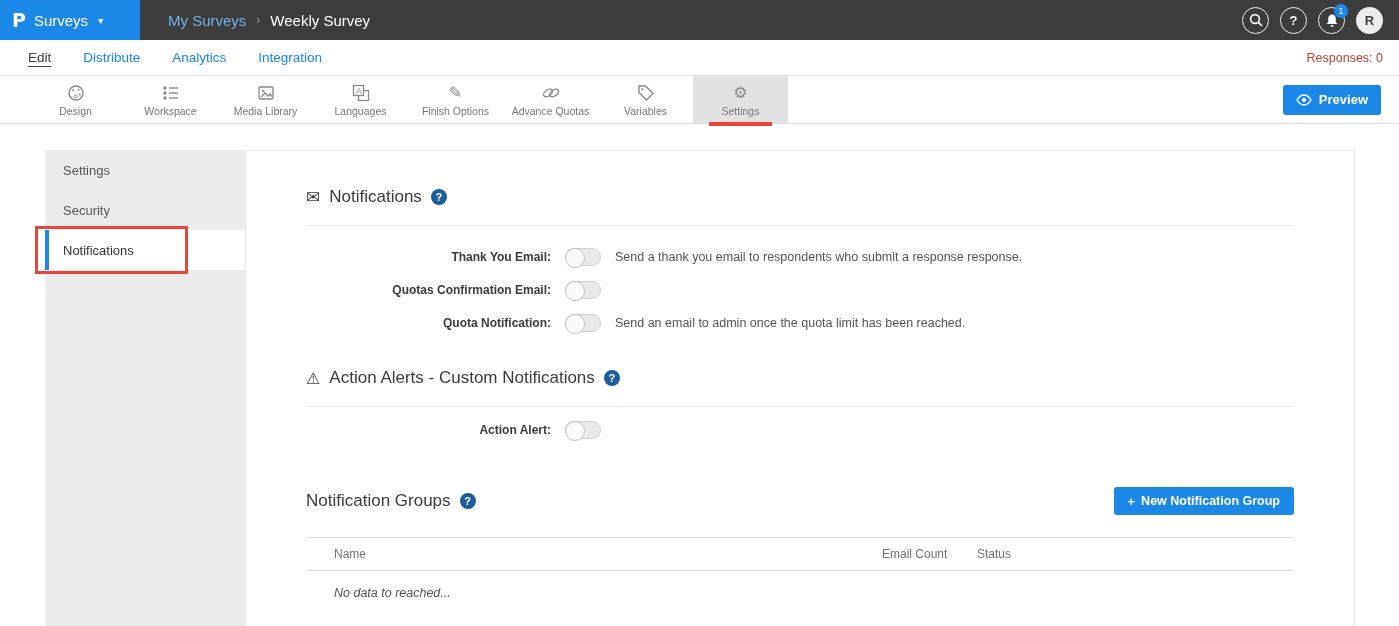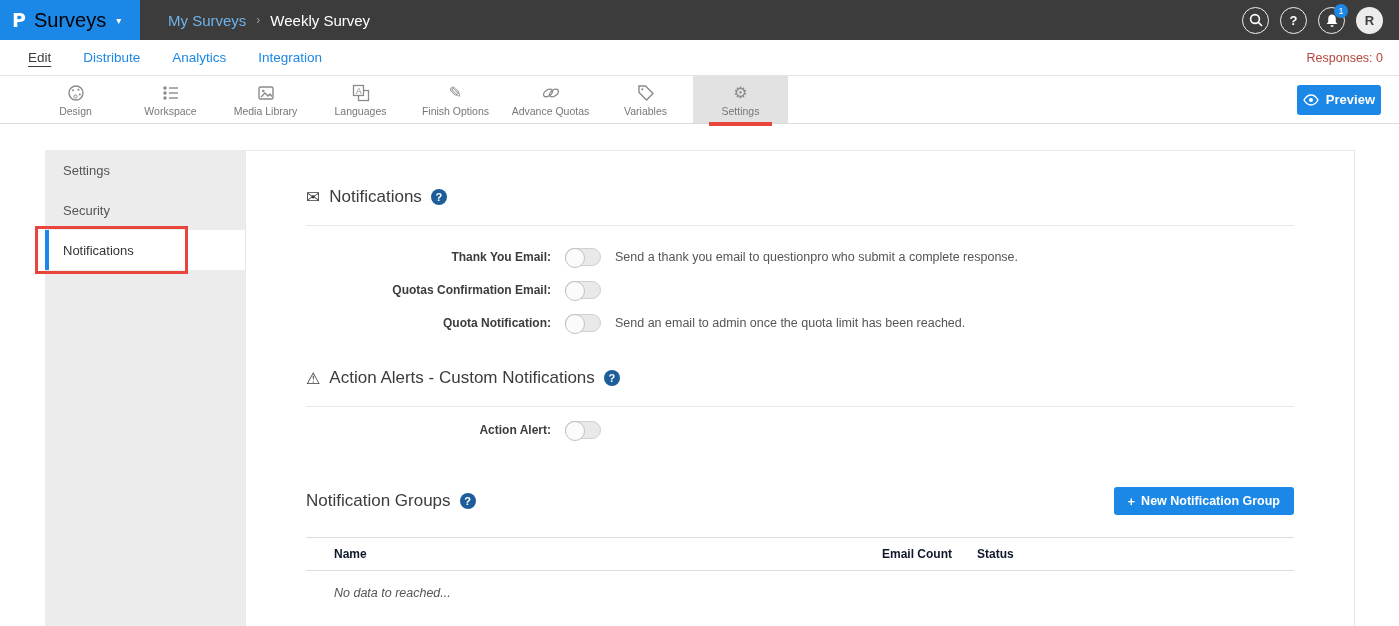--- a/index.html
+++ b/index.html
@@ -3,21 +3,21 @@
 <meta charset="utf-8">
 <style>
   *{box-sizing:border-box;margin:0;padding:0}
   html,body{width:1399px;height:626px;overflow:hidden}
   body{font-family:"Liberation Sans",sans-serif;background:#fff;color:#333}
 
   
   .topbar{height:40px;background:#3c3c3c;display:flex;align-items:center;color:#fff}
   .logo-area{width:140px;height:40px;background:#1b87e6;display:flex;align-items:center;gap:8px;padding:0 12px;cursor:pointer;flex-shrink:0}
   .logo-glyph{font-size:19px;font-weight:bold;color:#fff;font-family:"DejaVu Sans",sans-serif}
-  .product-label{font-size:20px;color:#000000}
+  .product-label{font-size:15px;color:#ffffff}
   .caret{font-size:10px;color:#fff;margin-left:2px}
   .caret::after{content:"\25BE"}
   .breadcrumb{display:flex;align-items:center;gap:10px;margin-left:28px;font-size:15px}
   .bc-parent{color:#6fb1ea;cursor:pointer}
   .bc-sep{color:#9a9a9a;font-size:12px}
   .bc-sep::after{content:"\203A"}
   .bc-current{color:#fff}
   .topbar-right{margin-left:auto;display:flex;align-items:center;gap:11px;padding-right:16px}
   .tb-circle{width:27px;height:27px;border-radius:50%;border:1.5px solid #f0f0f0;display:flex;align-items:center;justify-content:center;cursor:pointer;position:relative}
   .tb-circle .qmark{font-size:13px;font-weight:bold;color:#fff}
@@ -31,21 +31,21 @@
   .responses{margin-left:auto;color:#b8443c;font-size:12.5px}
 
   
   .toolbar{height:48px;border-bottom:1px solid #dcdcdc;display:flex;align-items:stretch;padding-left:28px;background:#fff}
   .tool-item{width:95px;display:flex;flex-direction:column;align-items:center;justify-content:center;gap:2px;color:#777;font-size:10.5px;cursor:pointer;position:relative}
   .tool-item .ticon{height:20px;display:flex;align-items:center;justify-content:center;font-size:16px;color:#8a8a8a;line-height:1}
   .tool-item.active{background:#e2e2e2}
   .red-underline{position:absolute;left:16px;right:16px;bottom:-3px;height:4px;background:#e8463c;z-index:5}
   .toolbar-right{margin-left:auto;display:flex;align-items:center;gap:9px;padding-right:18px}
   .url-input{width:276px;height:30px;border:1px solid #c9c9c9;border-radius:3px;padding:0 9px;font-size:12.5px;color:#555;font-family:"Liberation Sans",sans-serif}
-  .preview-btn{height:30px;background:#1b87e6;color:#fff;border:none;border-radius:3px;padding:0 6px;font-size:13px;font-weight:bold;display:flex;align-items:center;gap:7px;cursor:pointer}
+  .preview-btn{height:30px;background:#1b87e6;color:#fff;border:none;border-radius:3px;padding:0 13px;font-size:13px;font-weight:bold;display:flex;align-items:center;gap:7px;cursor:pointer}
 
   
   .content{display:flex;margin-top:26px;height:476px}
   .sidebar{margin-left:45px;width:200px;background:#ececec;position:relative;flex-shrink:0}
   .side-item{height:40px;display:flex;align-items:center;padding-left:18px;font-size:13px;color:#555;cursor:pointer}
   .side-item.active{background:#fff;color:#333;border-left:4px solid #1b87e6;padding-left:14px}
   .annotation-box{position:absolute;left:-10px;top:76px;width:153px;height:48px;border:3px solid #e8463c;pointer-events:none;z-index:6}
 
   .main-panel{flex:1;margin-right:44px;background:#fff;border:1px solid #e8e8e8;border-bottom:none;padding:34px 60px 0 60px;overflow:hidden}
 
@@ -65,21 +65,21 @@
 
   .action-head{margin-top:34px}
   .action-divider{margin:16px 0 14px}
 
   .groups-head{display:flex;align-items:center;gap:9px;margin-top:48px;height:28px}
   .groups-title{font-size:17px;color:#3c3c3c}
   .new-group-btn{margin-left:auto;background:#1b87e6;color:#fff;border:none;border-radius:3px;height:28px;padding:0 14px;font-size:12.5px;font-weight:bold;display:flex;align-items:center;gap:6px;cursor:pointer}
   .plus-icon::before{content:"+";font-weight:bold;font-size:13px}
 
   .tbl{margin-top:22px}
-  .tbl-head{display:flex;border-top:1px solid #dcdcdc;border-bottom:1px solid #dcdcdc;padding:9px 0 9px 28px;font-size:12px;font-weight:bold;color:#0f172a}
+  .tbl-head{display:flex;border-top:1px solid #dcdcdc;border-bottom:1px solid #dcdcdc;padding:9px 0 9px 28px;font-size:12px;font-weight:normal;color:#737373}
   .col-name{width:548px}
   .col-email{width:95px}
   .col-status{flex:1}
   .tbl-empty{padding:15px 0 0 28px;font-size:12.5px;color:#555;font-style:italic}
 </style>
 </head>
 <body>
 
 <div class="topbar">
   <div class="logo-area">
@@ -221,21 +221,21 @@
     <div class="sec-head">
       <span class="sec-icon icon-envelope"></span>
       <span>Notifications</span>
       <span class="help-icon"></span>
     </div>
     <div class="divider"></div>
 
     <div class="trow">
       <span class="trow-label">Thank You Email:</span>
       <span class="toggle"></span>
-      <span class="trow-desc">Send a thank you email to questionpro who submit a complete response.</span>
+      <span class="trow-desc">Send a thank you email to respondents who submit a response response.</span>
     </div>
     <div class="trow">
       <span class="trow-label">Quotas Confirmation Email:</span>
       <span class="toggle"></span>
     </div>
     <div class="trow">
       <span class="trow-label">Quota Notification:</span>
       <span class="toggle"></span>
       <span class="trow-desc">Send an email to admin once the quota limit has been reached.</span>
     </div>

